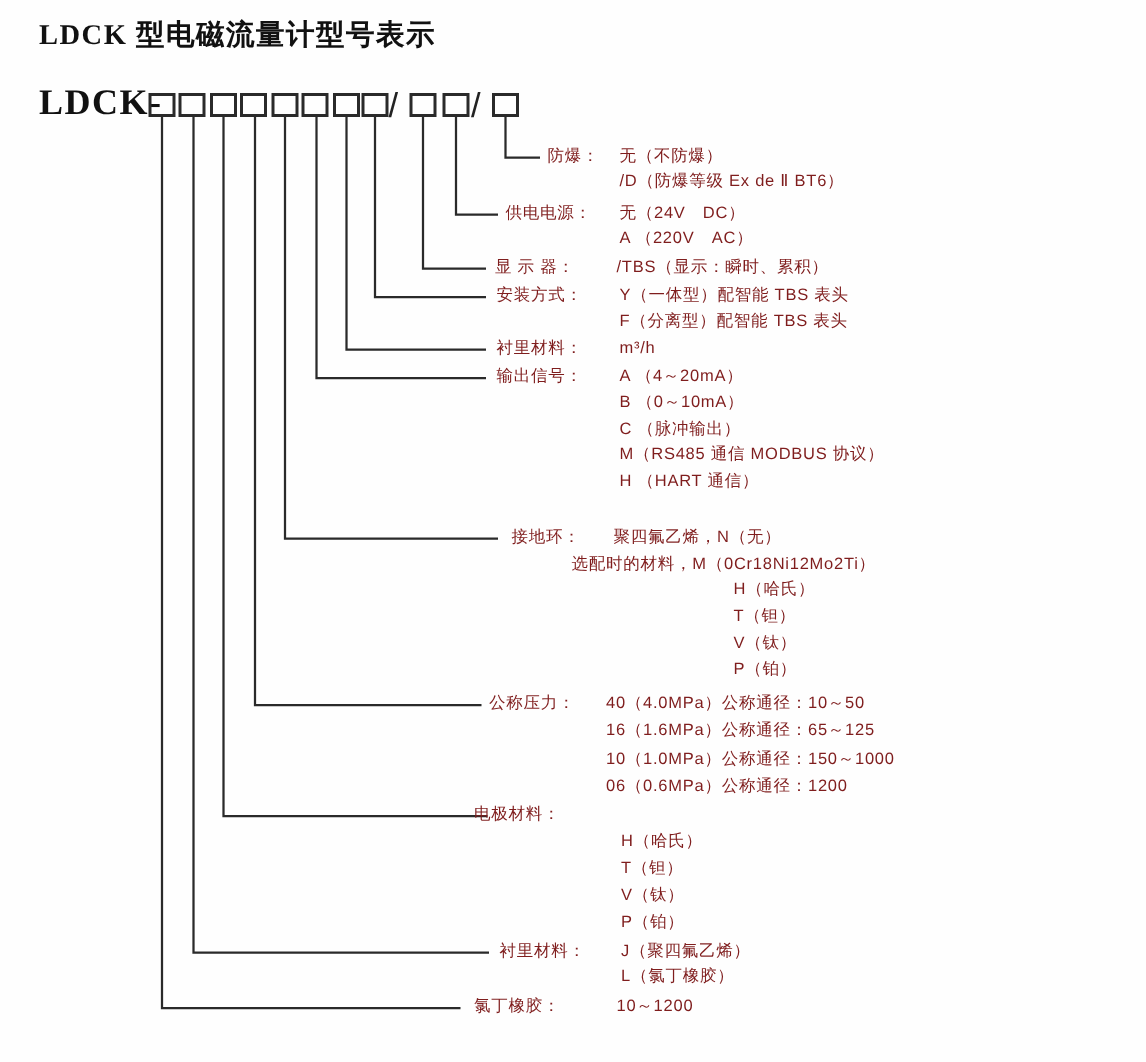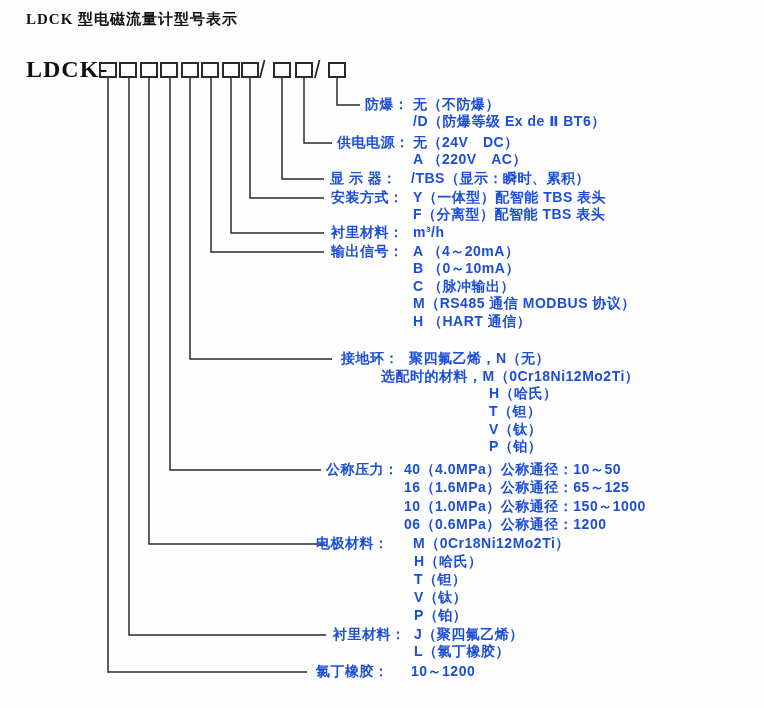--- a/index.html
+++ b/index.html
@@ -8,39 +8,39 @@
     position:relative;
     width:764px;height:708px;
     background:#fefefe;
     overflow:hidden;
     font-family:"Liberation Sans","DejaVu Sans",sans-serif;
     color:#1a1a1a;
   }
   .title{
     position:absolute;left:26px;top:10px;
     font-family:"Liberation Serif","DejaVu Serif",serif;
-    font-size:15px;font-weight:700;letter-spacing:1px;
+    font-size:19px;font-weight:700;letter-spacing:1px;
     color:#111;white-space:nowrap;
   }
   .prefix{
     position:absolute;left:26px;top:56px;
     font-family:"Liberation Serif","DejaVu Serif",serif;
     font-size:24px;font-weight:700;letter-spacing:1px;
     color:#111;white-space:nowrap;
   }
   .box{
     position:absolute;top:62px;width:18px;height:16px;
     border:2px solid #2a2a2a;box-sizing:border-box;background:transparent;
   }
   .sep{
     position:absolute;top:57px;font-size:23px;font-weight:500;color:#222;
   }
   .t{
     position:absolute;white-space:nowrap;
-    font-size:14px;line-height:17px;font-weight:700;color:#1d4ed8;
+    font-size:11px;line-height:17px;font-weight:400;color:#7f1d1d;
     letter-spacing:0.5px;
   }
   svg.connectors{position:absolute;left:0;top:0;}
   svg.connectors polyline{fill:none;stroke:#2a2a2a;stroke-width:1.5;}
 </style>
 </head>
 <body>
 
 <div class="page">
 
@@ -108,21 +108,20 @@
   <div class="t" style="left:489px;top:421px">V（钛）</div>
   <div class="t" style="left:489px;top:438px">P（铂）</div>
 
   <div class="t" style="left:326px;top:461px">公称压力：</div>
   <div class="t" style="left:404px;top:461px">40（4.0MPa）公称通径：10～50</div>
   <div class="t" style="left:404px;top:479px">16（1.6MPa）公称通径：65～125</div>
   <div class="t" style="left:404px;top:498px">10（1.0MPa）公称通径：150～1000</div>
   <div class="t" style="left:404px;top:516px">06（0.6MPa）公称通径：1200</div>
 
   <div class="t" style="left:316px;top:535px">电极材料：</div>
-  <div class="t" style="left:413px;top:535px">M（0Cr18Ni12Mo2Ti）</div>
   <div class="t" style="left:414px;top:553px">H（哈氏）</div>
   <div class="t" style="left:414px;top:571px">T（钽）</div>
   <div class="t" style="left:414px;top:589px">V（钛）</div>
   <div class="t" style="left:414px;top:607px">P（铂）</div>
 
   <div class="t" style="left:333px;top:626px">衬里材料：</div>
   <div class="t" style="left:414px;top:626px">J（聚四氟乙烯）</div>
   <div class="t" style="left:414px;top:643px">L（氯丁橡胶）</div>
 
   <div class="t" style="left:316px;top:663px">氯丁橡胶：</div>

